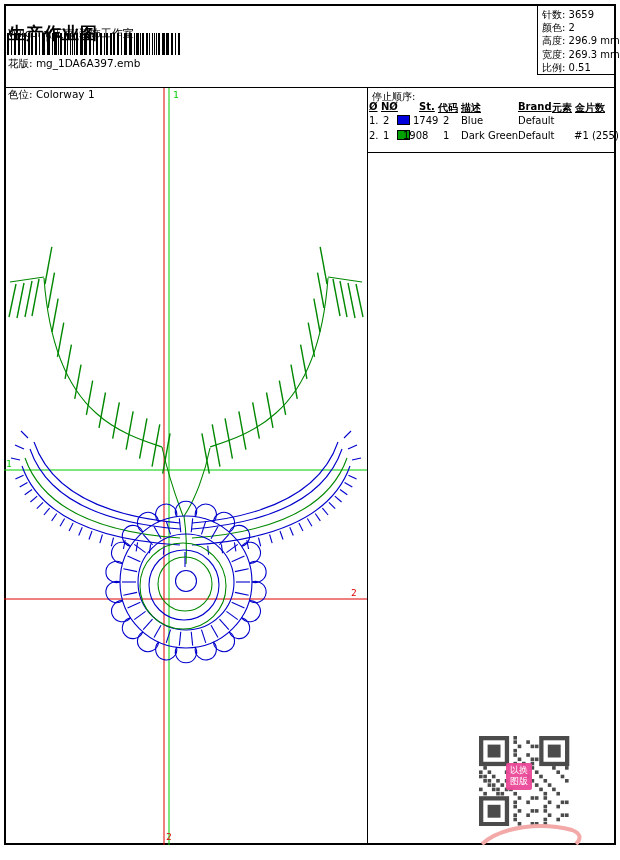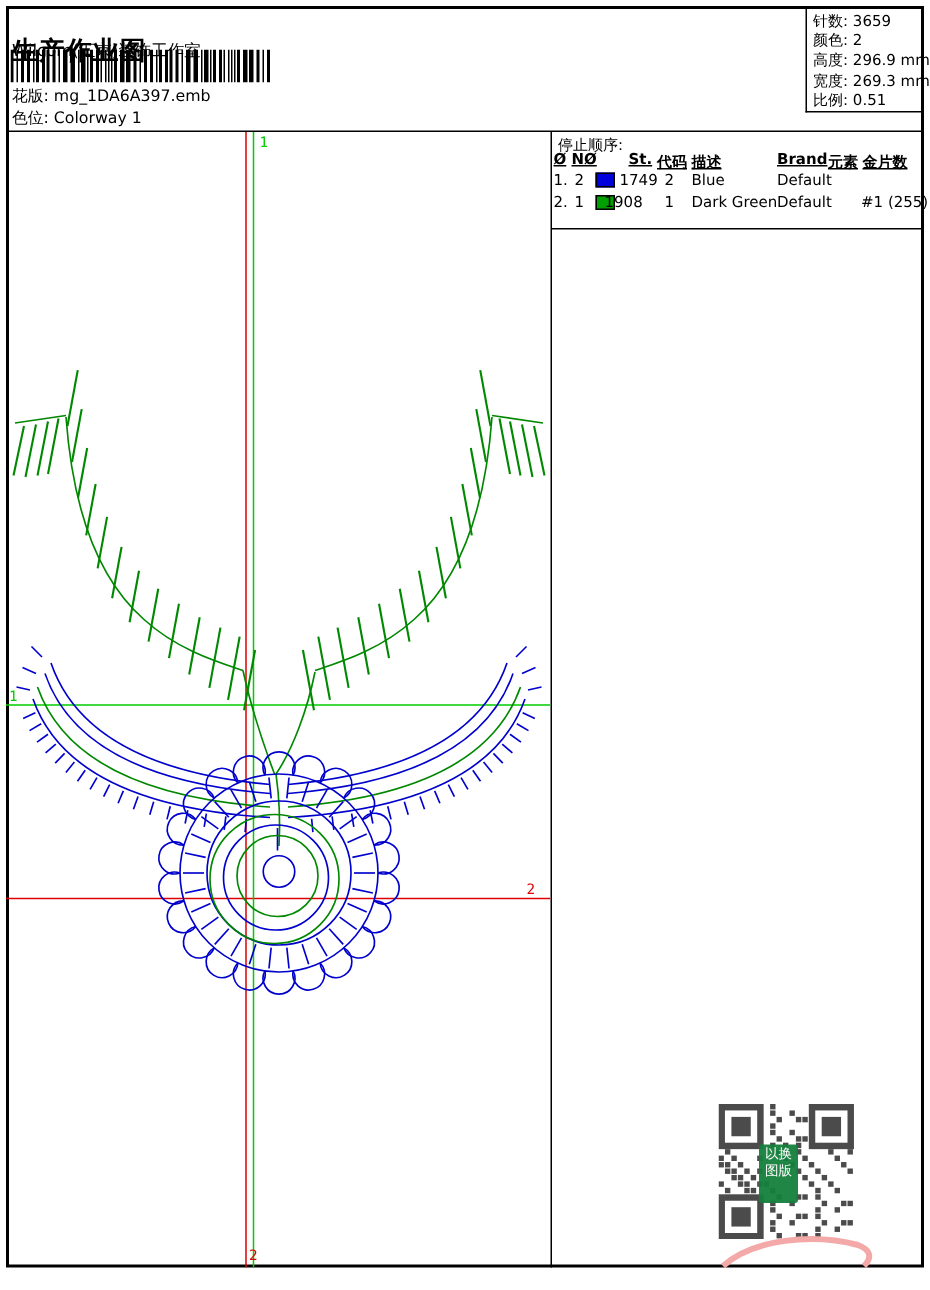--- a/index.html
+++ b/index.html
@@ -5,34 +5,34 @@
   html,body{margin:0;padding:0;background:#fff;}
   body{position:relative;width:620px;height:860px;font-family:"DejaVu Sans",sans-serif;color:#000;overflow:hidden;}
   .abs{position:absolute;}
   #page-border{left:4px;top:4px;width:612px;height:841px;border:2px solid #000;box-sizing:border-box;}
   #header-sep{left:5px;top:87px;width:611px;height:1px;background:#000;}
   #doc-title{left:8px;top:22px;font-size:17px;font-weight:bold;letter-spacing:1px;}
   #company{left:8px;top:26px;font-size:11px;}
   #barcode{left:7px;top:33px;}
   .meta-line{left:8px;font-size:10.5px;}
   #pattern-line{top:57px;text-align:right;}
-  #colorway-line{top:72px;}
+  #colorway-line{top:88px;}
   #stats-box{left:537px;top:6px;width:78px;height:69px;border-left:1px solid #000;border-bottom:1px solid #000;padding:2px 12px 0 4px;box-sizing:border-box;}
   .stat-row{font-size:10px;line-height:13.2px;white-space:nowrap;}
   #panel-divider{left:367px;top:88px;width:1px;height:757px;background:#000;}
   #stop-panel{left:368px;top:88px;width:248px;height:757px;}
   #stop-title{left:4px;top:2px;font-size:10px;}
   .hdr{top:13px;font-size:10px;font-weight:bold;text-decoration:underline;white-space:nowrap;}
   .cell{font-size:10px;white-space:nowrap;}
   .r1{top:27px;} .r2{top:42px;}
   .swatch{width:13px;height:10px;border:1px solid #000;box-sizing:border-box;}
   #table-bottom{left:0;top:64px;width:248px;height:1px;background:#000;}
   #design-svg{left:4px;top:88px;}
   #qr-svg{left:479px;top:736px;}
-  #qr-stamp{left:506px;top:763px;width:26px;height:39px;background:#15803d;color:#fff;border-radius:2px;
+  #qr-stamp{left:506px;top:763px;width:26px;height:27px;background:#ec4899;color:#fff;border-radius:2px;
     font-size:9px;line-height:11px;text-align:center;padding-top:2px;box-sizing:border-box;opacity:.95;}
   #watermark{left:476px;top:818px;width:112px;height:38px;}
   #watermark-text{left:2px;top:6px;font-size:22px;font-weight:bold;color:#ee7e7e;letter-spacing:0.5px;font-family:"DejaVu Sans",sans-serif;}
 </style>
 </head>
 <body>
 
 <div class="abs" id="page-border"></div>
 <div class="abs" id="header-sep"></div>
 

